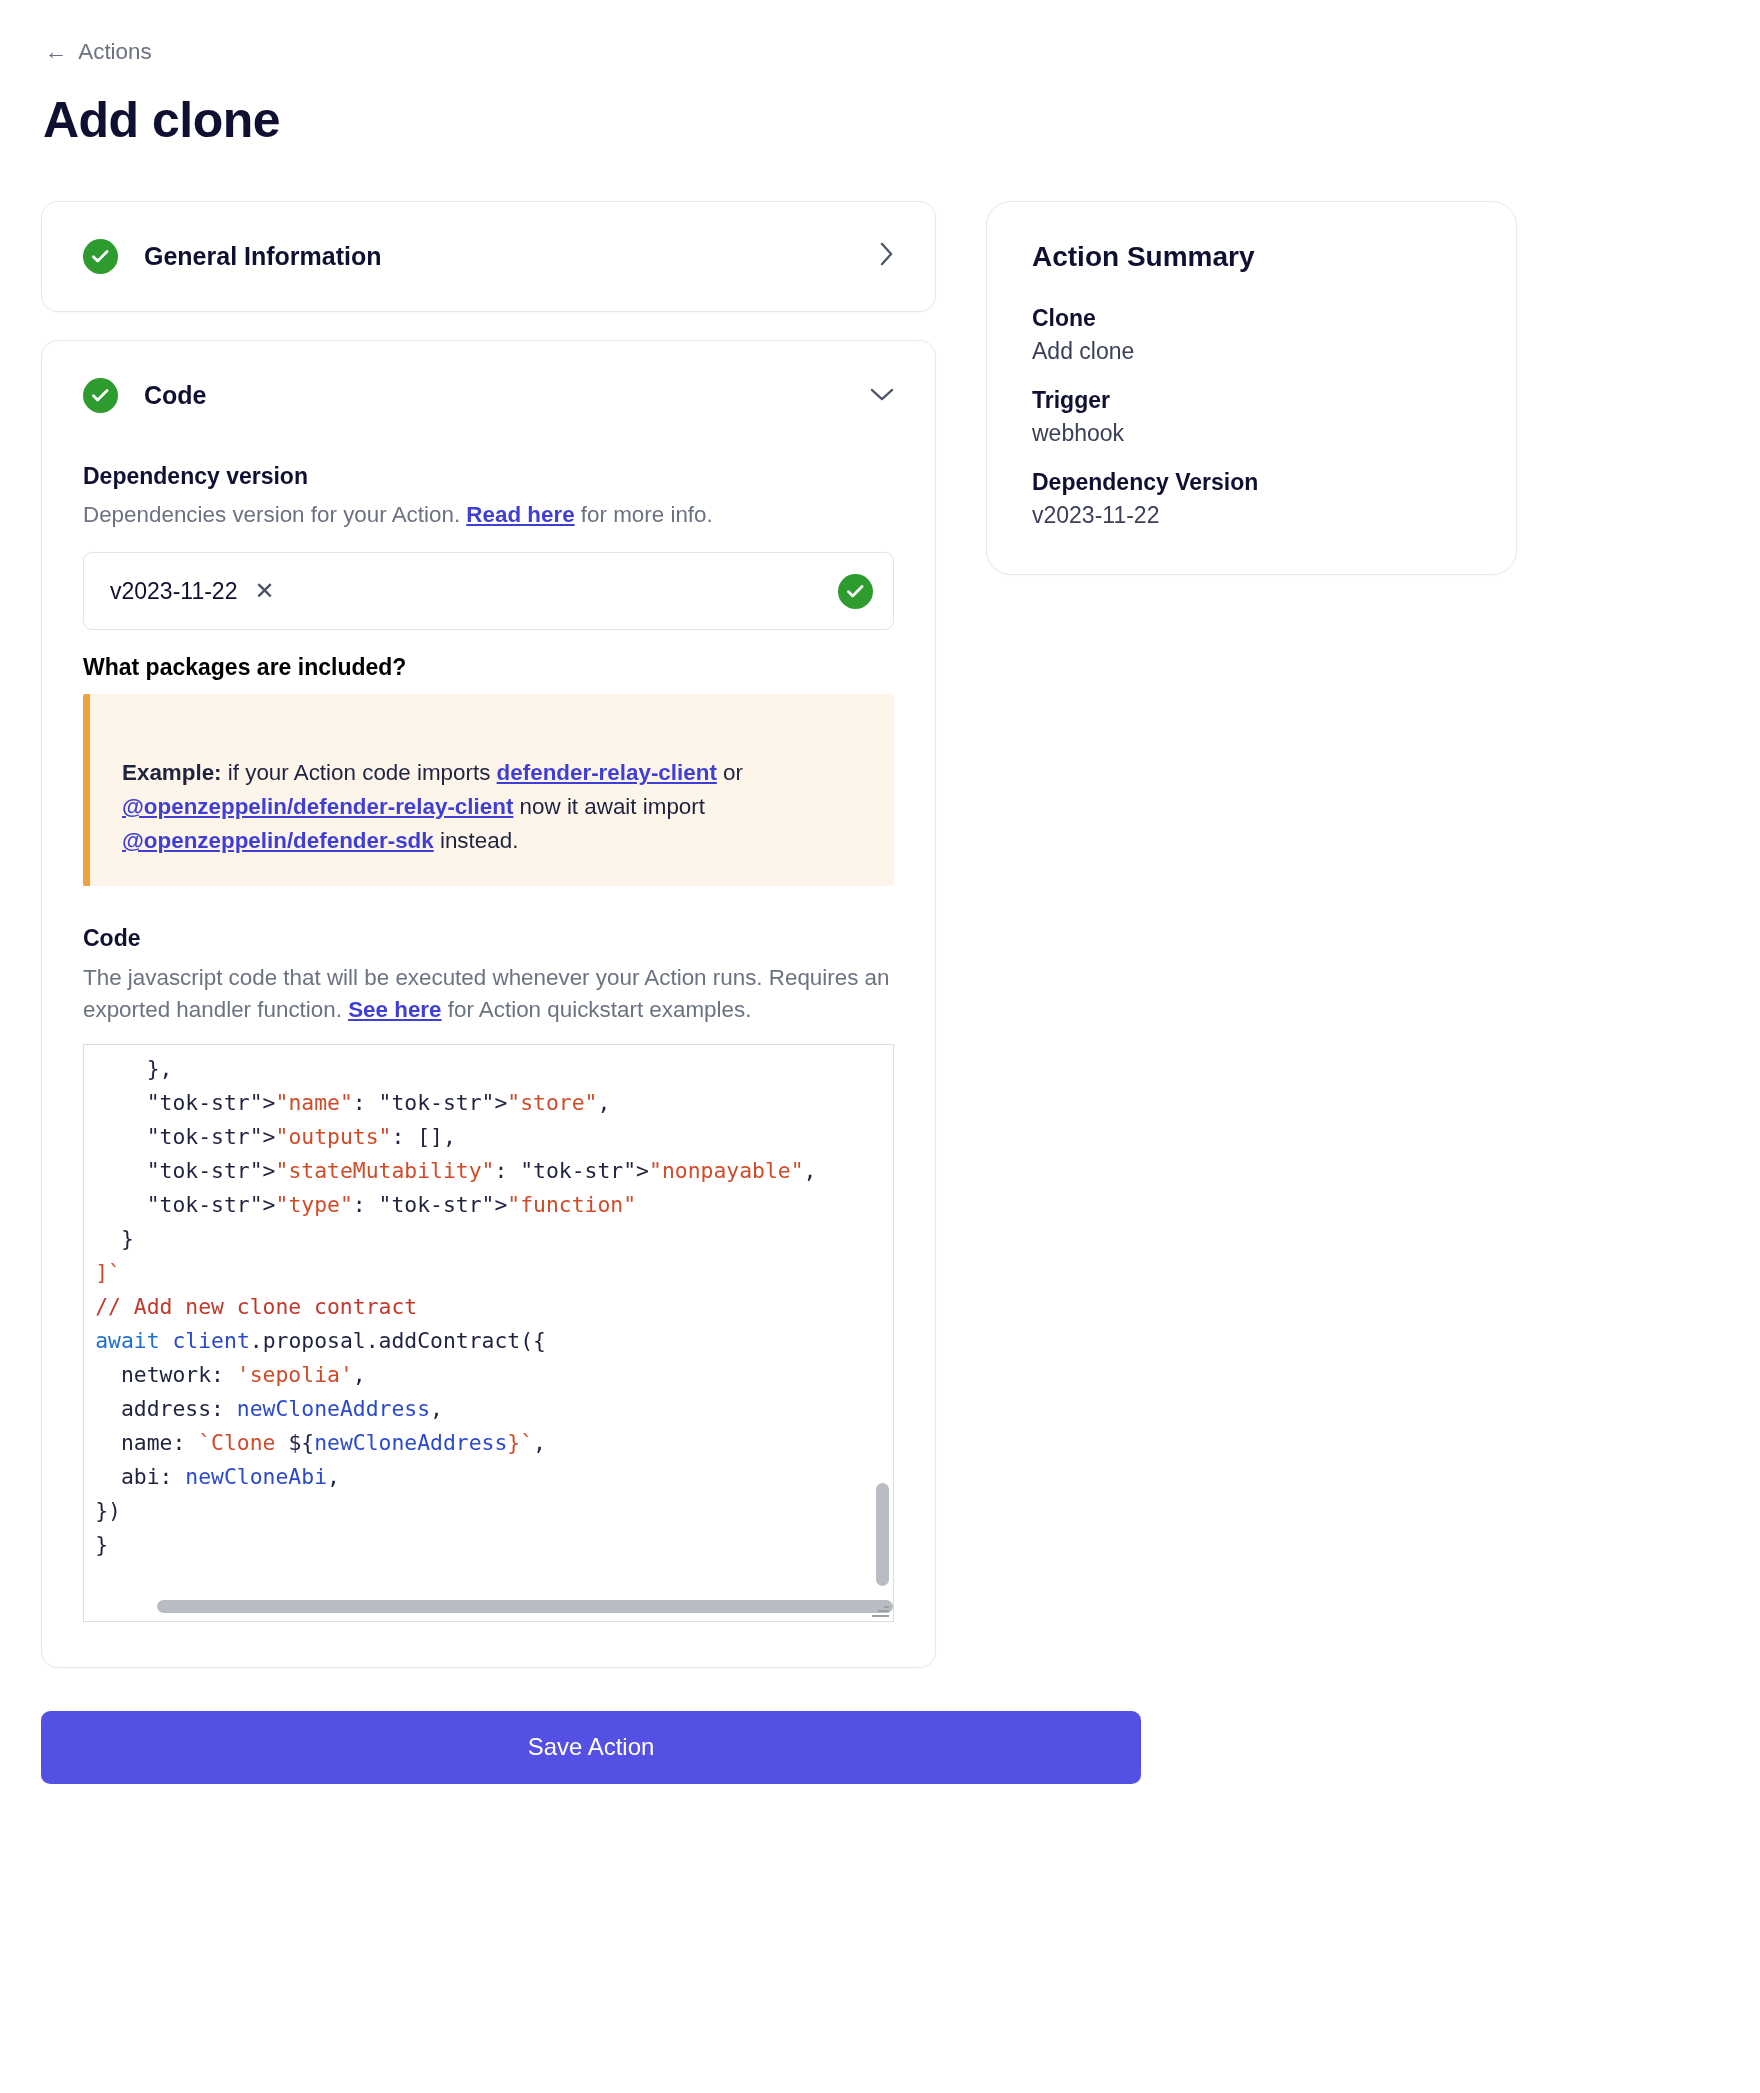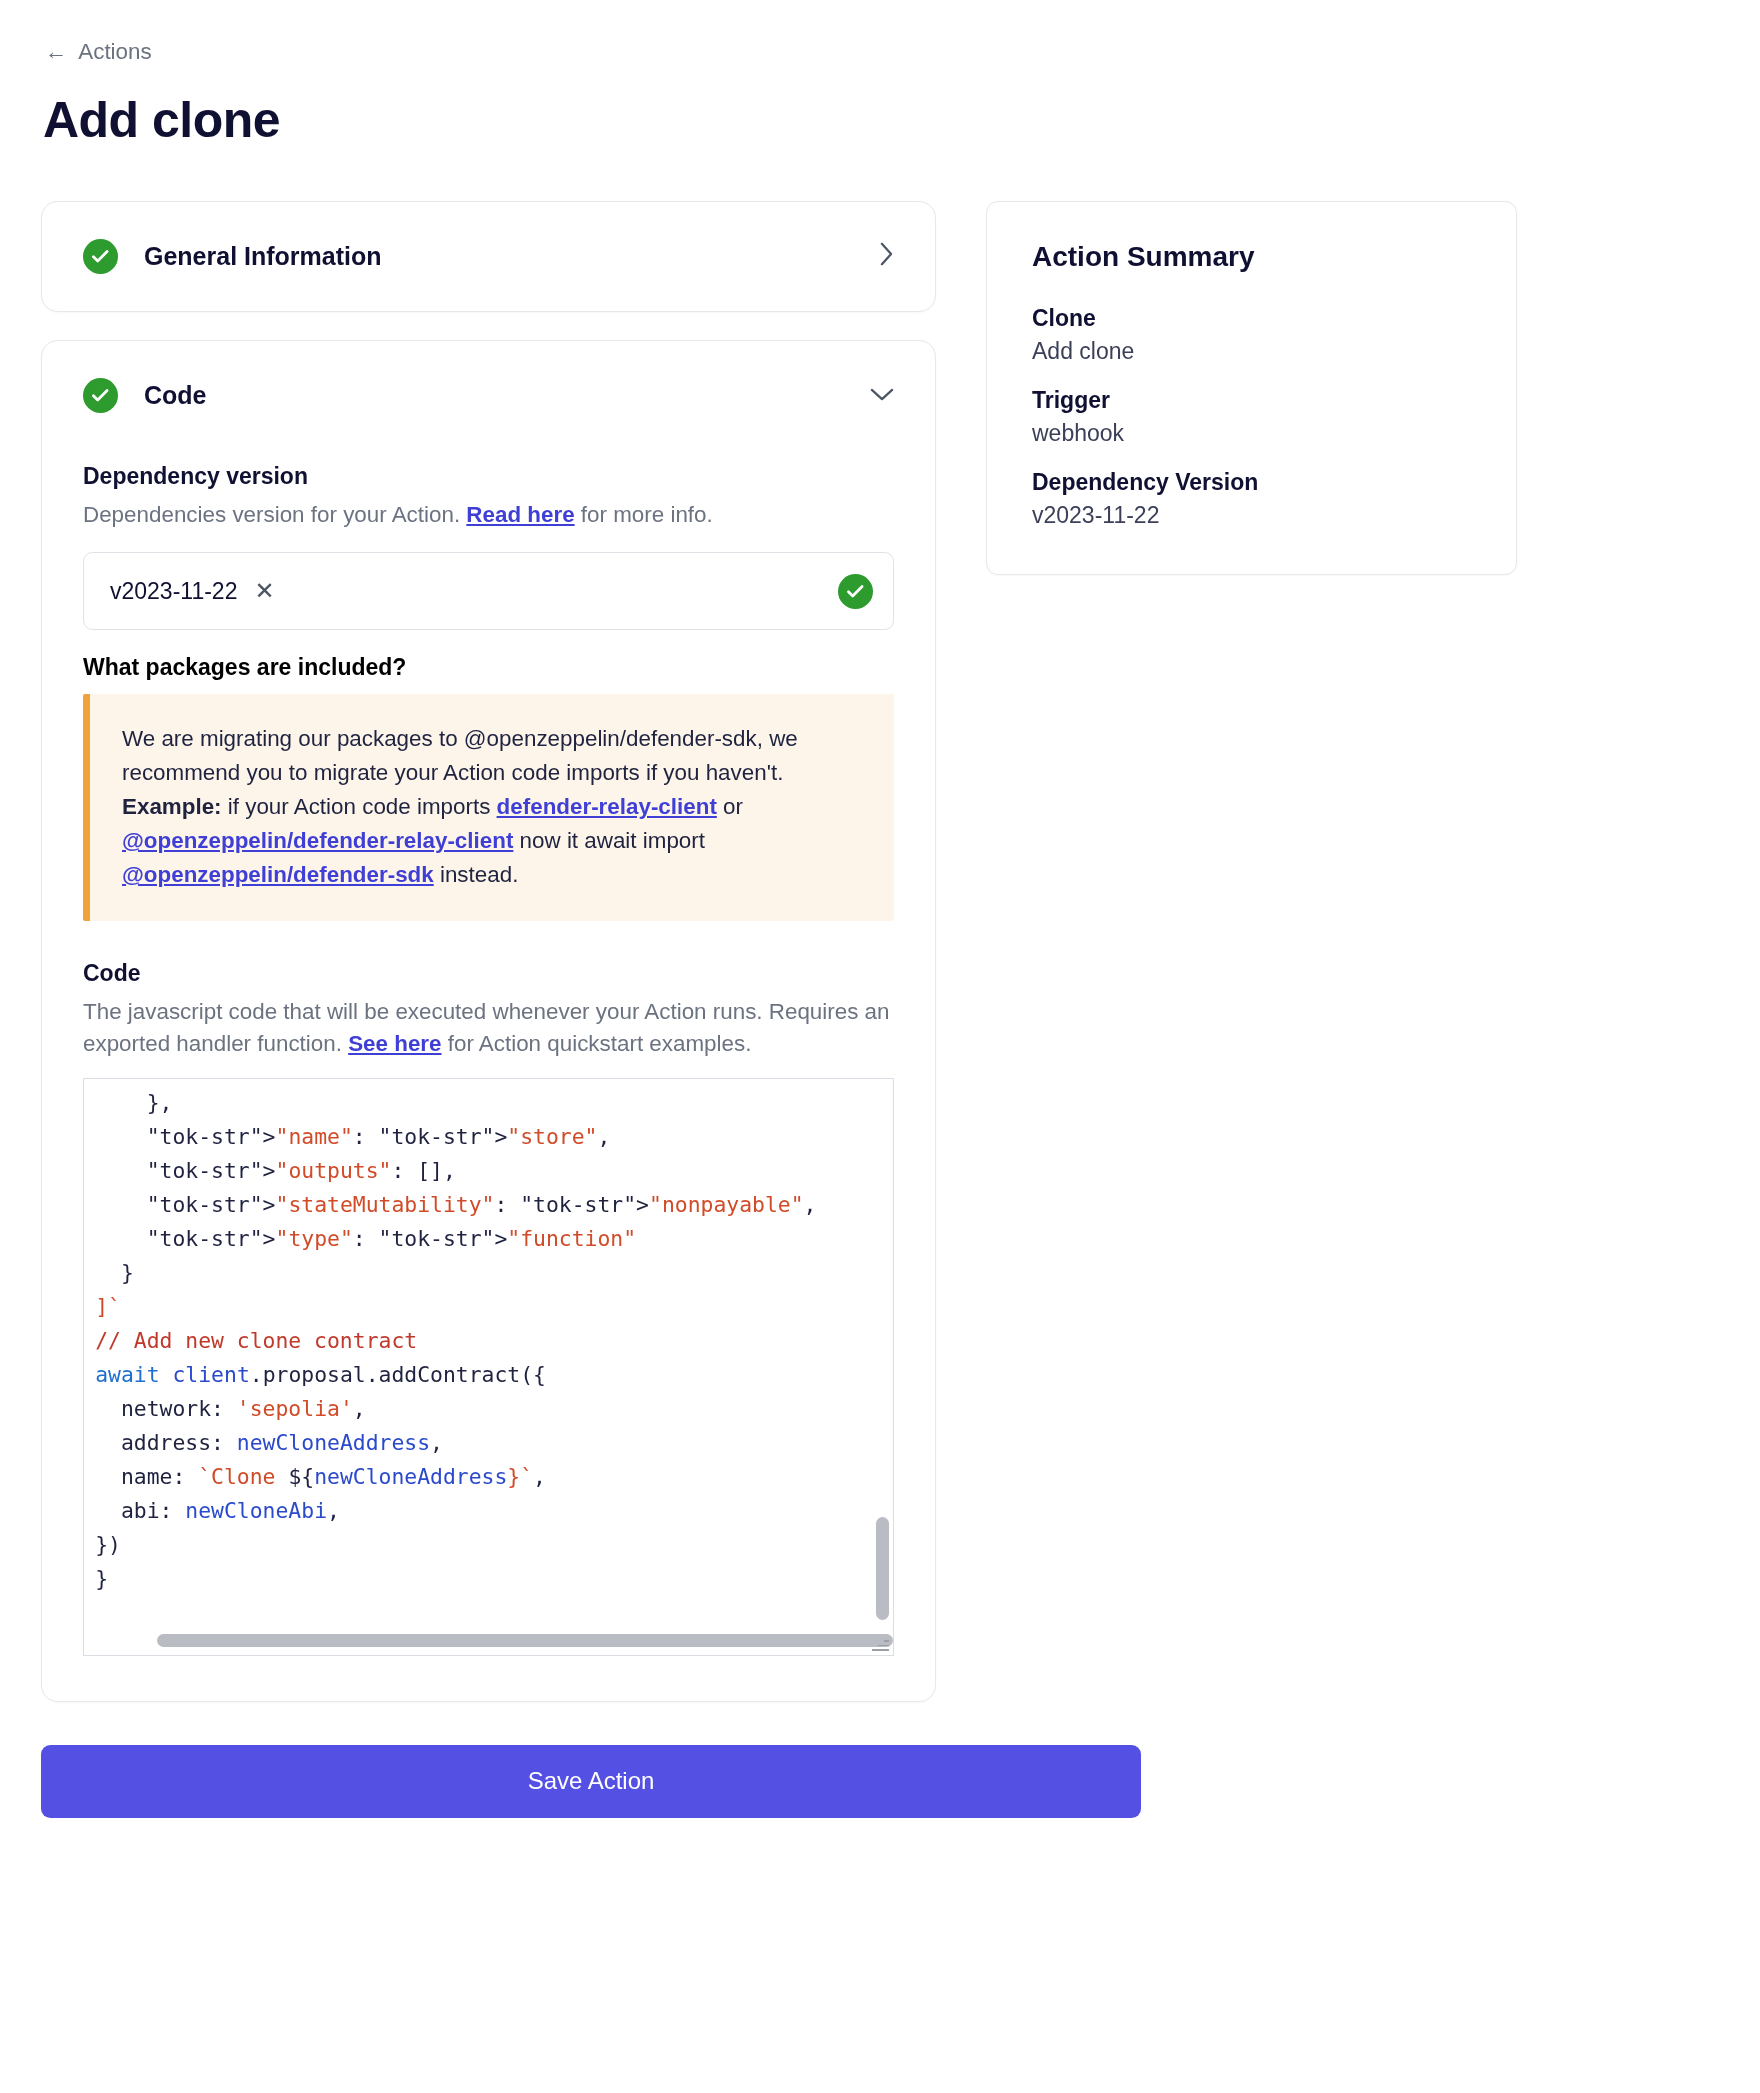--- a/index.html
+++ b/index.html
@@ -170,21 +170,21 @@
     display: block; width: 1100px; height: 73px;
     margin: 43px 0 0 0;
     background: #5450e4; color: #fff;
     border: none; border-radius: 9.3px;
     font-size: 24px; font-family: "Liberation Sans", sans-serif;
     cursor: pointer;
   }
 
   
   .summary-card {
-    border: 0.9px solid #e6e8ec; border-radius: 12px;
+    border: 0.9px solid #e6e8ec; border-radius: 25px;
     background: #fff; padding: 39px 45px 45px 45px;
     box-shadow: 0 0.9px 1.9px rgba(16,17,50,0.03);
   }
   .summary-title {
     font-size: 28px; font-weight: bold; color: #101132; margin: 0 0 32px 0;
   }
   .summary-key {
     font-size: 23px; font-weight: bold; color: #101132; margin-top: 22.4px;
   }
   .summary-key:first-of-type { margin-top: 0; }
@@ -252,21 +252,21 @@
             <span class="ok check-badge">
               <svg width="20.5" height="20.5" viewBox="0 0 24 24">
                   <path d="M4 12.5l5 5L20 6.5" fill="none" stroke="#ffffff" stroke-width="3.2" stroke-linecap="round" stroke-linejoin="round"></path>
                 </svg>
             </span>
           </div>
 
           <div class="sub-label">What packages are included?</div>
 
           <div class="callout">
-            <span>We are migrating our packages to @openzeppelin/defender-sdk, we recommend you to migrate your Action code imports if you haven't.</span><br>
+            <br>
             <b>Example:</b><span> if your Action code imports </span><a href="#">defender-relay-client</a><span> or </span><a href="#">@openzeppelin/defender-relay-client</a><span> now it await import </span><a href="#">@openzeppelin/defender-sdk</a><span> instead.</span>
           </div>
 
           <div class="field-label" style="margin-top:39px;">Code</div>
           <div class="field-desc" style="margin-bottom:0;">
             <span>The javascript code that will be executed whenever your Action runs. Requires an exported handler function. </span><a href="#">See here</a><span> for Action quickstart examples.</span>
           </div>
 
           <div class="editor-wrap">
             <div class="editor">

